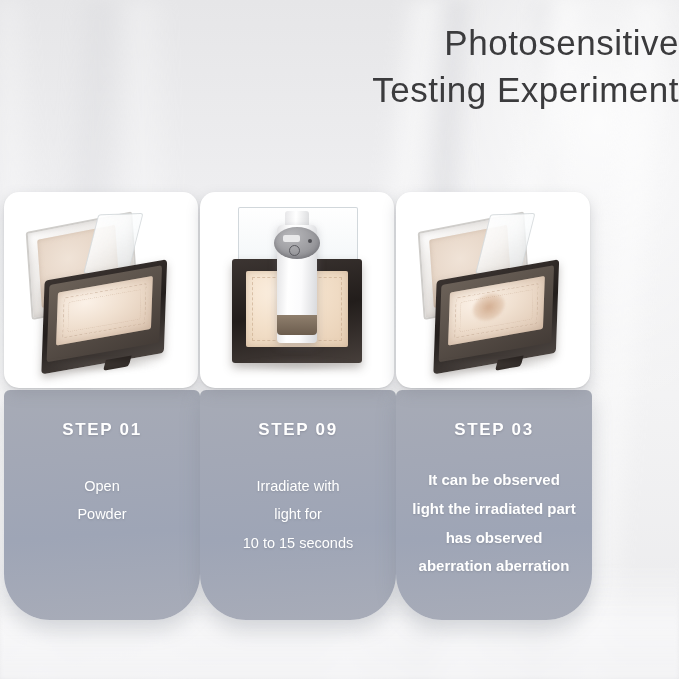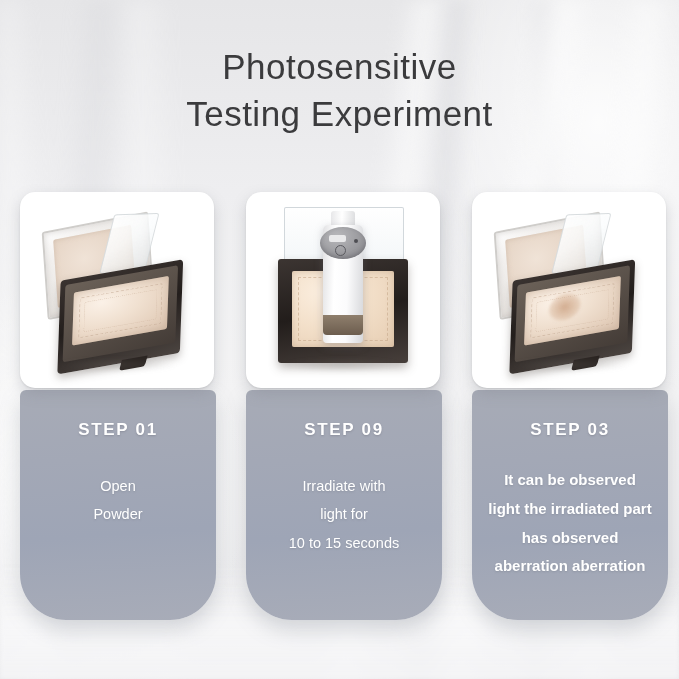--- a/index.html
+++ b/index.html
@@ -58,40 +58,40 @@
     height: 120px;
     pointer-events: none;
     background: linear-gradient(180deg, rgba(255,255,255,0) 0%, rgba(250,250,251,0.75) 55%, rgba(244,244,246,0.9) 100%);
     filter: blur(2px);
   }
 
   
   #title-block {
     position: absolute;
     left: 0;
-    top: 44px;
+    top: 20px;
     width: 679px;
-    text-align: center;
+    text-align: right;
     line-height: 1.34;
     color: #3b3b3d;
     font-size: 35px;
     font-weight: 400;
     letter-spacing: 0.5px;
     z-index: 4;
   }
   #title-block .tline { display: block; }
 
   
   #steps {
     position: absolute;
-    left: 20px;
+    left: 4px;
     top: 192px;
     width: 648px;
     display: flex;
-    justify-content: space-between;
+    justify-content: flex-start;
     z-index: 3;
   }
   .step-col {
     position: relative;
     width: 196px;
   }
 
   
   .panel {
     position: relative;

